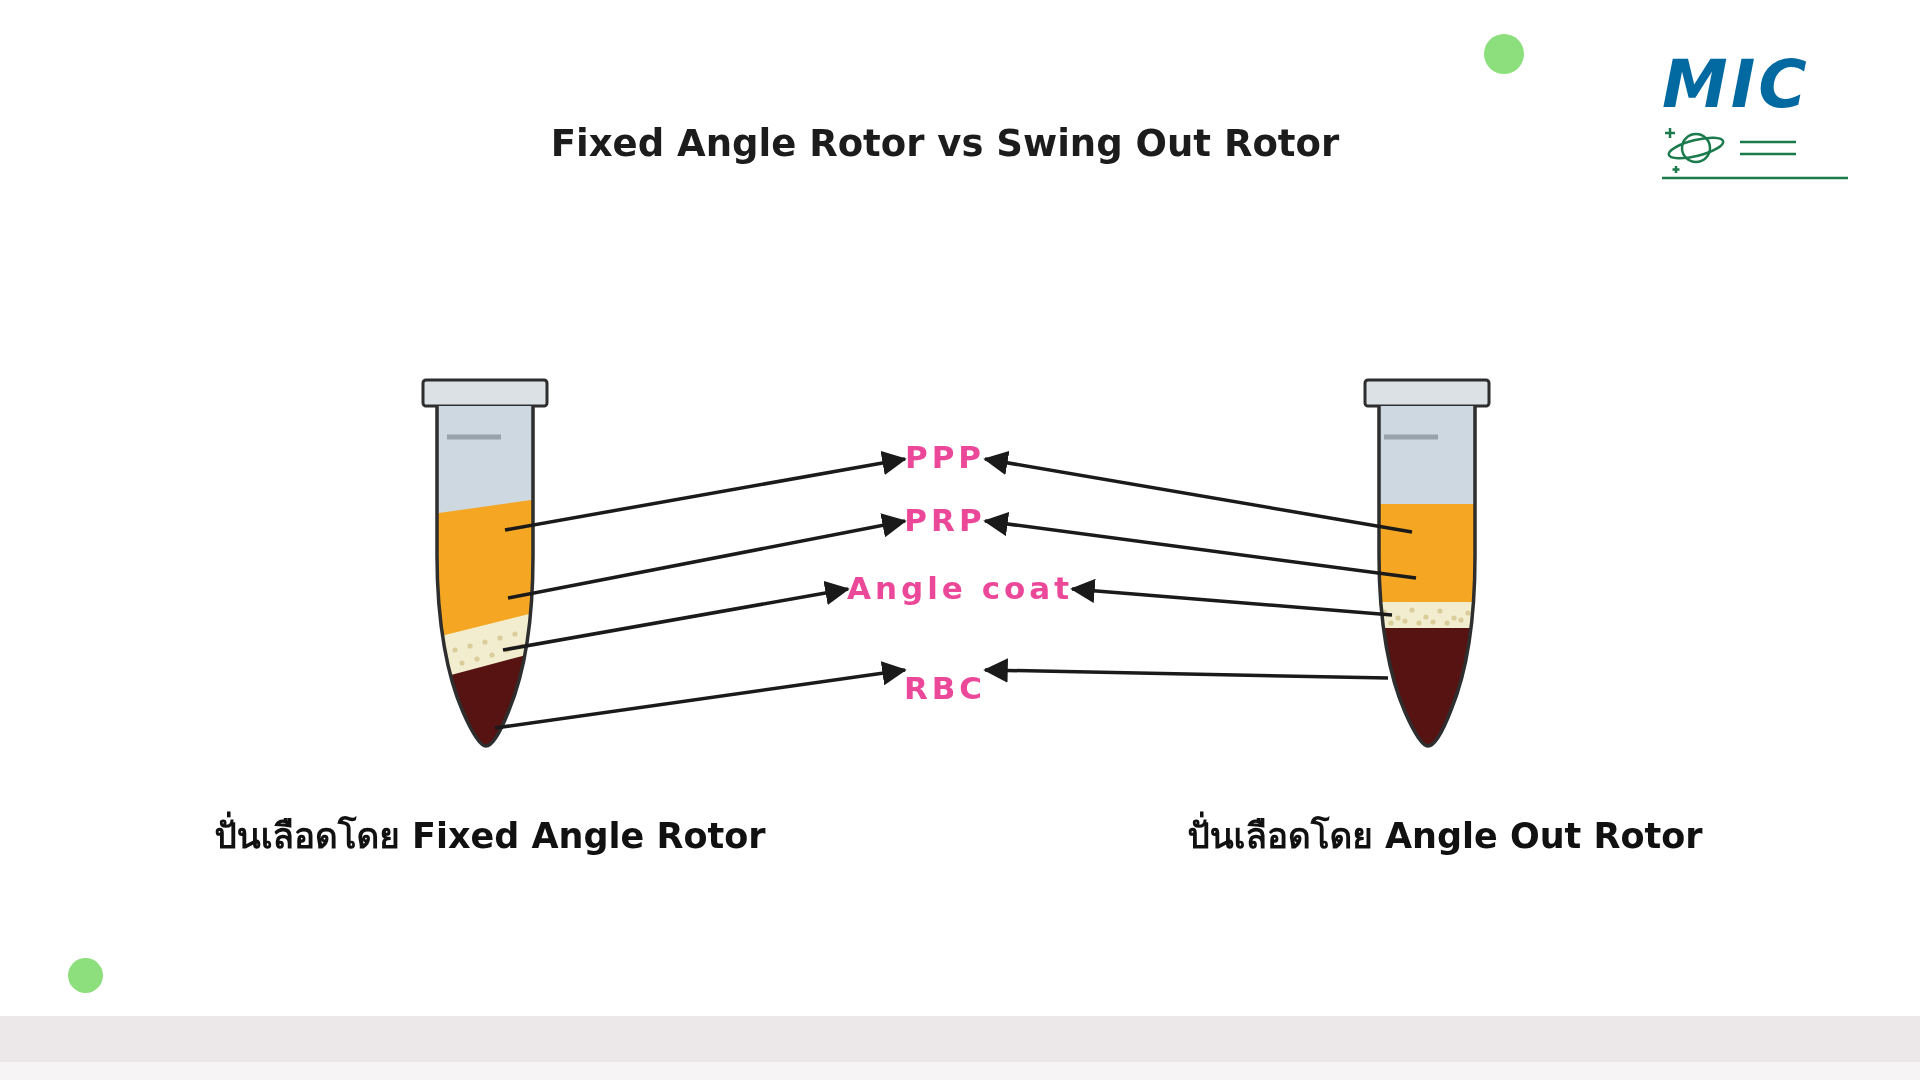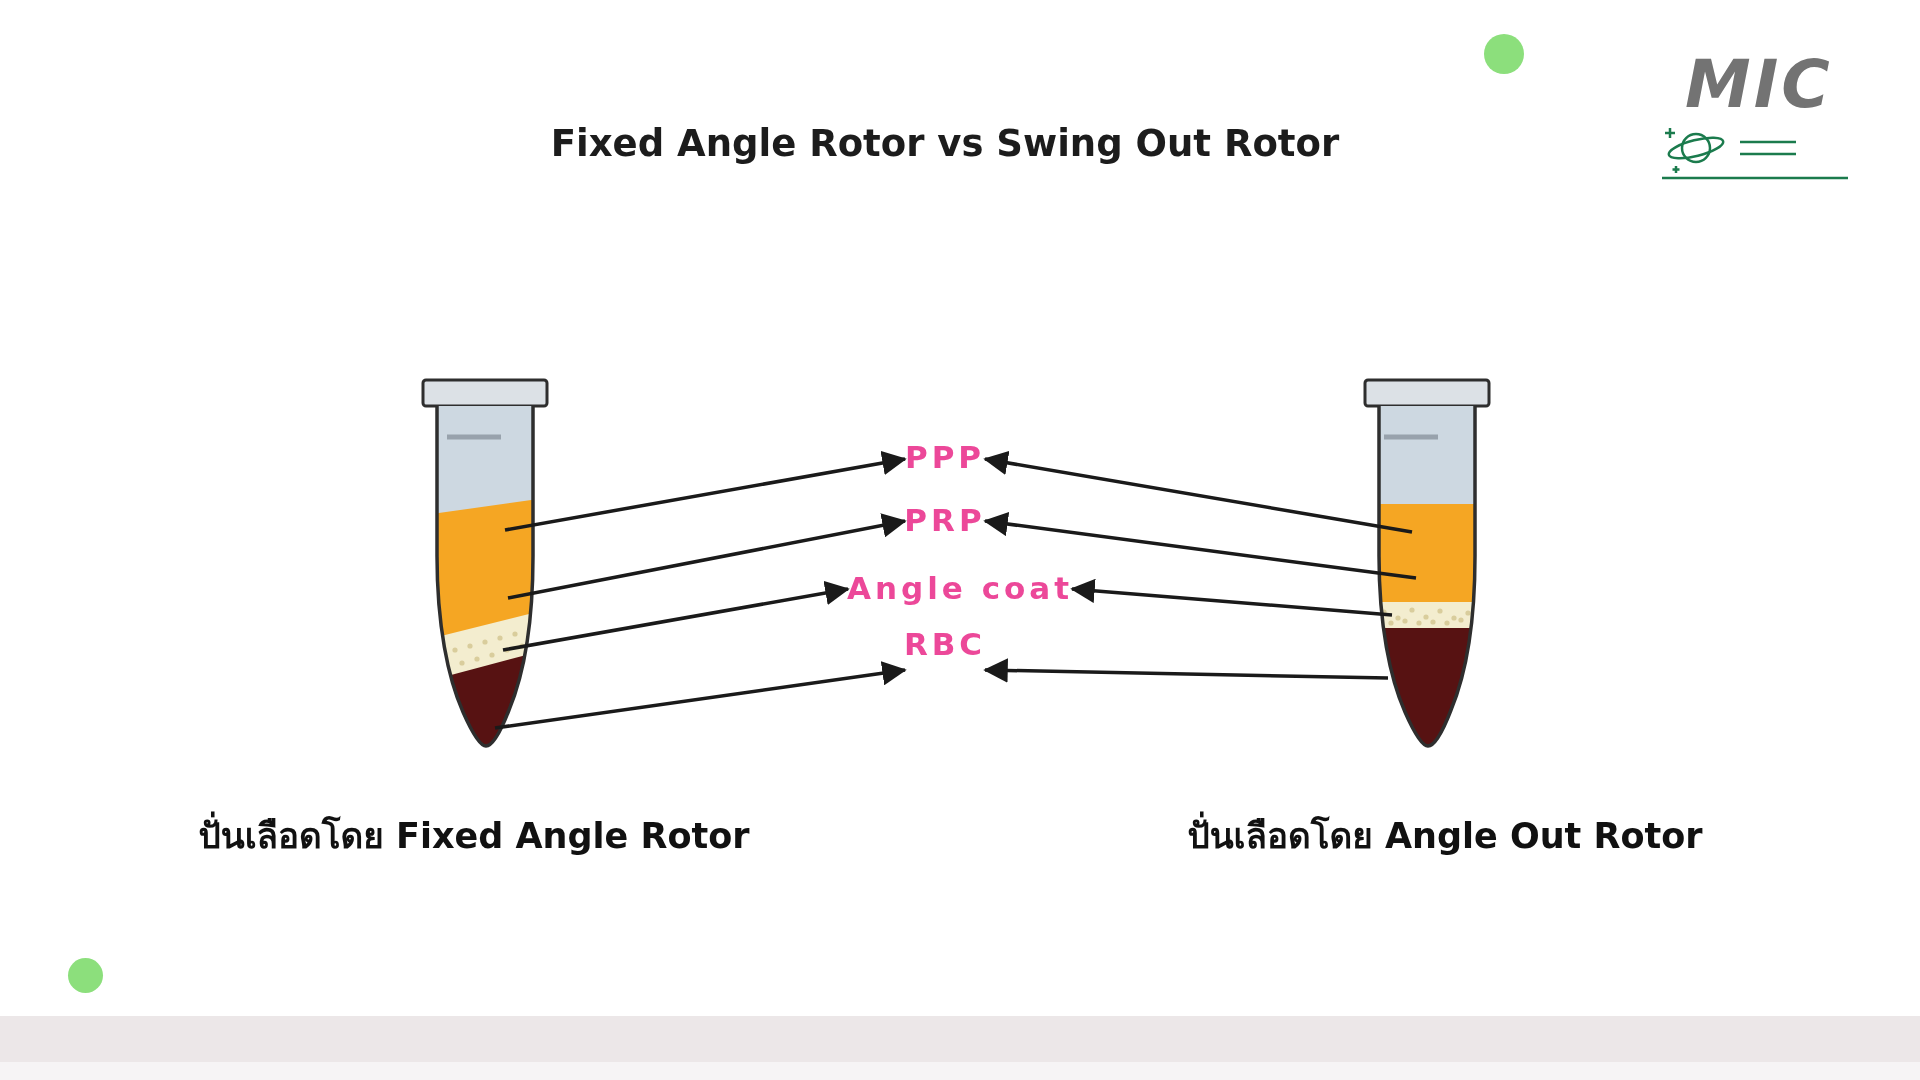--- a/index.html
+++ b/index.html
@@ -46,21 +46,21 @@
   .caption {
     position: absolute;
     top: 808px;
     width: 700px;
     text-align: center;
     font-size: 35px;
     font-weight: 700;
     color: #111111;
     white-space: nowrap;
   }
-  .caption.left  { left: 124px; }
+  .caption.left  { left: 140px; }
   .caption.right { left: 1095px; }
   .logo-block {
     position: absolute;
     left: 1662px;
     top: 50px;
     width: 190px;
     text-align: left;
   }
   .logo-text {
     font-size: 66px;
@@ -170,27 +170,27 @@
       <line x1="503" y1="650" x2="848" y2="589" marker-end="url(#arrowhead)"></line>
       <line x1="1392" y1="615" x2="1072" y2="589" marker-end="url(#arrowhead)"></line>
       <line x1="495" y1="728" x2="905" y2="670" marker-end="url(#arrowhead)"></line>
       <line x1="1388" y1="678" x2="985" y2="670" marker-end="url(#arrowhead)"></line>
     </g>
   </svg>
 
   <div class="layer-label" style="left:945px; top:457px;">PPP</div>
   <div class="layer-label" style="left:945px; top:520px;">PRP</div>
   <div class="layer-label" style="left:960px; top:588px;">Angle coat</div>
-  <div class="layer-label" style="left:945px; top:644px;text-align:right;">RBC</div>
+  <div class="layer-label" style="left:945px; top:688px;text-align:right;">RBC</div>
 
   <div class="caption left">ปั่นเลือดโดย Fixed Angle Rotor</div>
   <div class="caption right">ปั่นเลือดโดย Angle Out Rotor</div>
 
   <div class="logo-block">
-    <div class="logo-text" style="color: #737373; margin-left: 23px;">MIC</div>
+    <div class="logo-text" style="color: #0369a1;">MIC</div>
     <svg width="190" height="72" viewBox="0 0 190 72">
       <g fill="none" stroke-width="2.5" stroke="#1B7B4D">
         <g>
           <circle cx="34" cy="28" r="14"></circle>
           <ellipse cx="34" cy="28" rx="28" ry="8" transform="rotate(-14 34 28)"></ellipse>
           <path d="M8,8 l0,10 M3,13 l10,0"></path>
           <path d="M14,46 l0,7 M10.5,49.5 l7,0"></path>
         </g>
         <g>
           <line x1="78" y1="22" x2="134" y2="22"></line>

